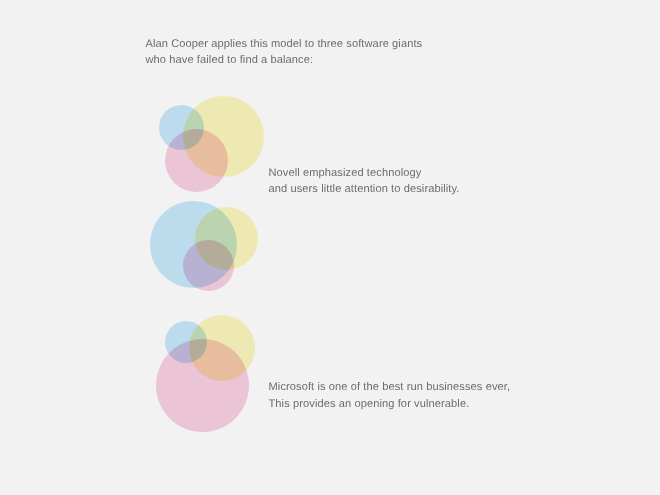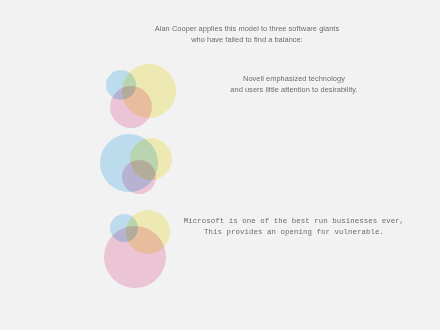--- a/index.html
+++ b/index.html
@@ -13,21 +13,20 @@
     font-family: "Liberation Sans", sans-serif;
     color: #5a5a5a;
     overflow: hidden;
     position: relative;
     -webkit-font-smoothing: antialiased;
   }
 
   .page {
     position: absolute;
     inset: 0;
-    text-align: center;
   }
 
   
   .intro {
     position: absolute;
     left: 97px;
     top: 23px;
     width: 300px;
     font-size: 7.4px;
     line-height: 11.4px;
@@ -70,31 +69,32 @@
   .d2 .c-pink   { width: 34px; height: 34px; left: 22px; top: 28px; background: #f8cfe1; }
 
   
   .d3 .c-blue   { width: 28px; height: 28px; left: 10px; top: 6px;  background: #c6e8fa; }
   .d3 .c-yellow { width: 44px; height: 44px; left: 26px; top: 2px;  background: #fbf6bd; }
   .d3 .c-pink   { width: 62px; height: 62px; left: 4px;  top: 18px; background: #f8cfe1; }
 
   
   .caption {
     position: absolute;
-    left: 169px;
+    left: 179px;
     font-size: 7.4px;
     line-height: 11.4px;
     color: #6b6b6b;
     letter-spacing: 0.06px;
     width: 250px;
+    margin-top: 36px;
   }
   .caption div { white-space: nowrap; }
   .cap-1 { top: 11px; }
   .cap-2 { top: 8px; }
-  .cap-3 { top: 8px; font-family: Liberation Mono, monospace; }
+  .cap-3 { top: 8px; }
 </style>
 </head>
 <body>
 
 <div class="page">
 
   <div class="intro">
     <div>Alan Cooper applies this model to three software giants</div>
     <div>who have failed to find a balance:</div>
   </div>

